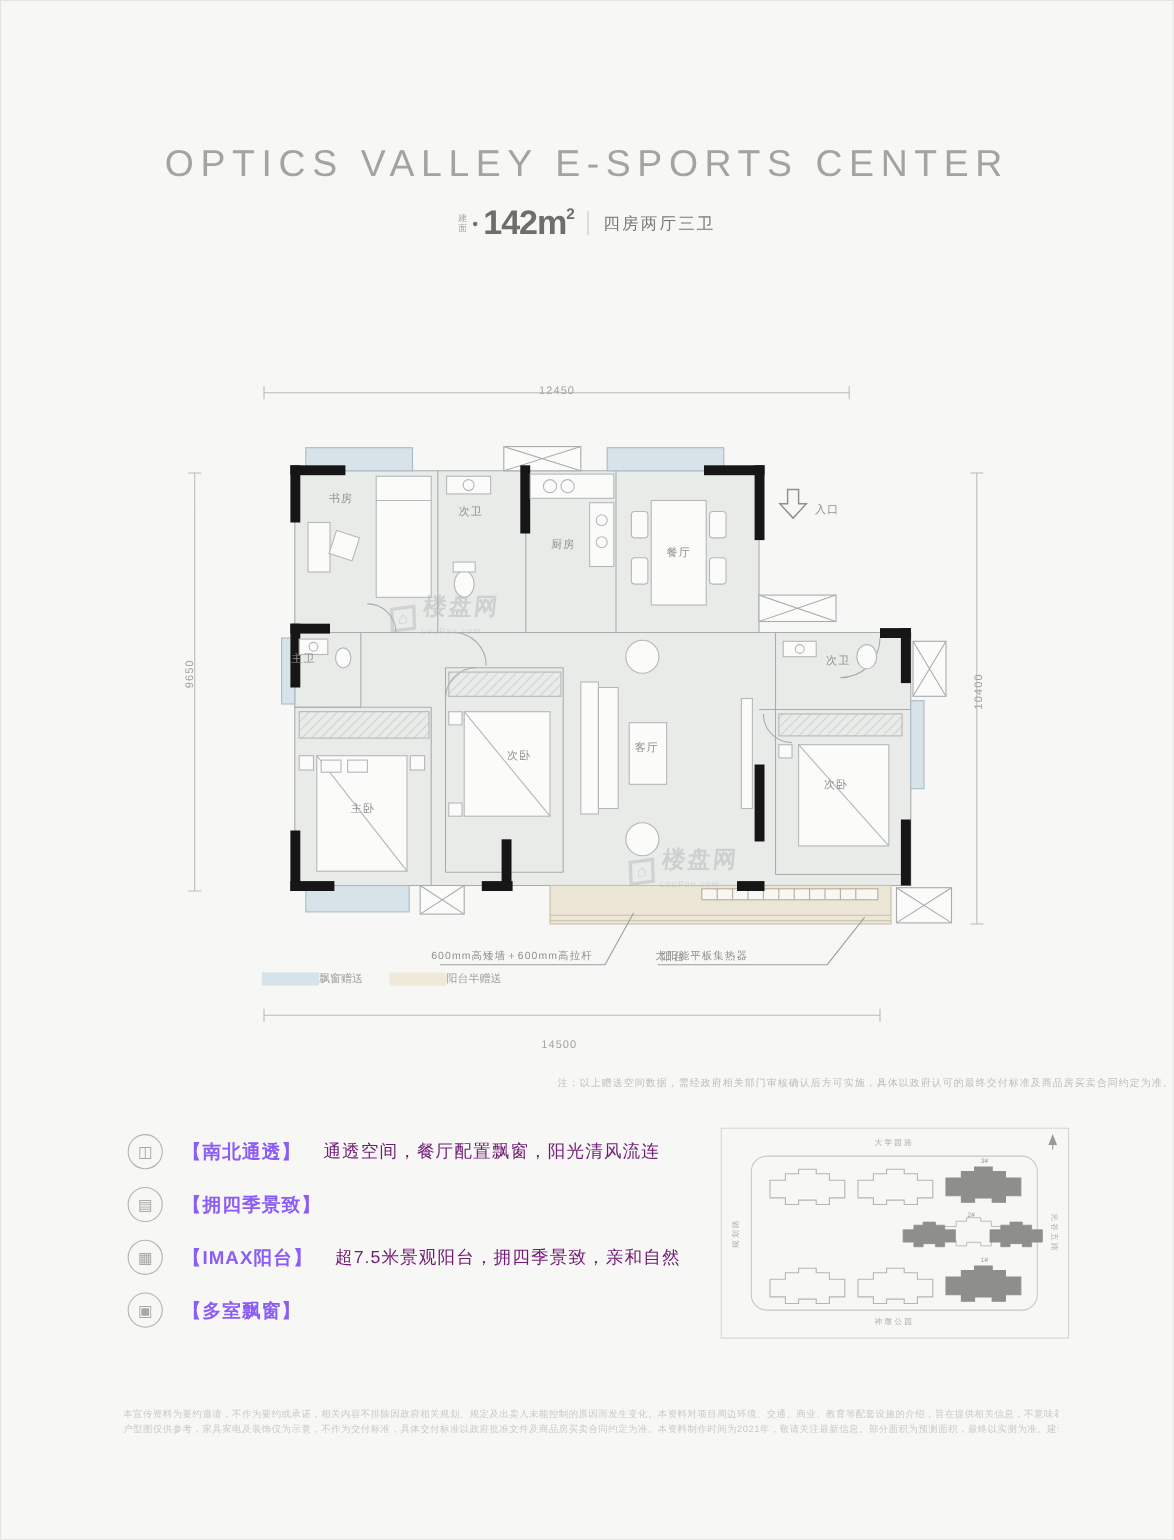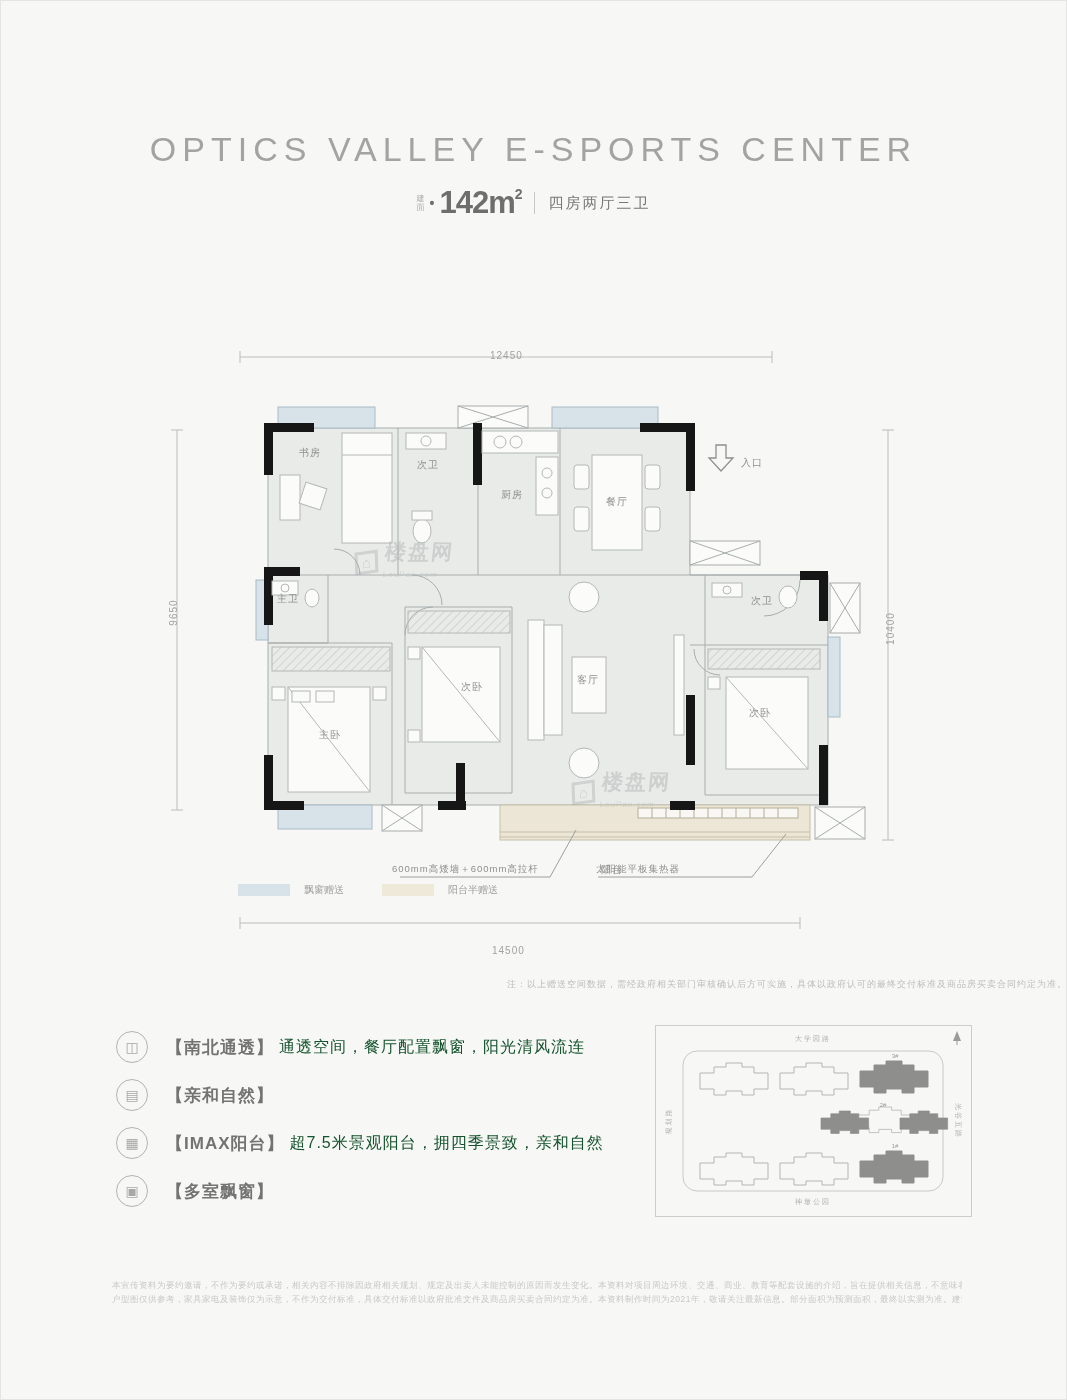--- a/index.html
+++ b/index.html
@@ -16,36 +16,36 @@
   .area-sup{font-size:14px;font-weight:bold;color:#6e6e6c;vertical-align:14px;}
   .v-div{width:1px;height:22px;background:#c6c6c4;margin:0 9px 0 7px;}
   .layout-text{font-size:15px;color:#787876;letter-spacing:2px;}
   
   .plan{position:absolute;left:160px;top:335px;width:745px;height:680px;}
   .plan svg{position:absolute;left:0;top:0;}
   .plan .lbl{position:absolute;font-size:10px;color:#8f918f;letter-spacing:1px;white-space:nowrap;transform:translate(-50%,-50%);}
   .dim{position:absolute;font-size:10px;color:#a2a2a0;letter-spacing:1px;white-space:nowrap;}
   .dim.rot{transform:rotate(-90deg);transform-origin:center;}
   .anno{position:absolute;font-size:9.5px;color:#8f8f8d;letter-spacing:1px;white-space:nowrap;}
-  .legend{position:absolute;top:548px;left:78px;display:flex;align-items:center;gap:14px;font-size:10px;color:#a0a09e;}
+  .legend{position:absolute;top:548px;left:78px;display:flex;align-items:center;font-size:10px;color:#a0a09e;}
   .legend .sw{width:52px;height:12px;display:inline-block;}
   .wm{position:absolute;display:flex;align-items:center;gap:6px;opacity:.45;transform:skewX(-6deg);}
   .wm-logo{display:inline-block;border:3px solid #aeb4b4;color:#aeb4b4;font-weight:bold;font-size:15px;
            padding:0 4px;transform:rotate(-8deg);}
   .wm-name{font-size:21px;font-weight:bold;color:#aab0b0;letter-spacing:2px;line-height:18px;}
   .wm-sub{font-size:8px;color:#b4baba;letter-spacing:1px;}
   .plan-note{position:absolute;top:978px;left:0;width:100%;text-align:right;
              font-size:9px;color:#bdbdbb;letter-spacing:1px;}
   
   .features{position:absolute;left:116px;top:1030px;width:540px;}
   .feature{display:flex;align-items:center;height:34px;margin-bottom:14px;}
   .f-icon{width:30px;height:30px;border:1px solid #b3b3b1;border-radius:50%;color:#a8a8a6;
           display:flex;align-items:center;justify-content:center;font-size:14px;flex:0 0 auto;}
-  .f-tag{margin-left:18px;font-size:17px;font-weight:bold;color:#737373;letter-spacing:1px;white-space:nowrap;}
-  .f-desc{margin-left:5px;font-size:16px;color:#14532d;letter-spacing:1px;white-space:nowrap;}
+  .f-tag{margin-left:18px;font-size:17px;font-weight:bold;color:#8b5cf6;letter-spacing:1px;white-space:nowrap;}
+  .f-desc{margin-left:20px;font-size:16px;color:#701a75;letter-spacing:1px;white-space:nowrap;}
   
   .siteplan{position:absolute;left:655px;top:1025px;width:317px;height:192px;}
   .siteplan svg{position:absolute;left:0;top:0;}
   .road{position:absolute;font-size:7px;color:#b0b0ae;letter-spacing:2px;white-space:nowrap;transform:translate(-50%,-50%);}
   .road.rl{transform:translate(-50%,-50%) rotate(-90deg);}
   .road.rr{transform:translate(-50%,-50%) rotate(90deg);}
   .bnum{position:absolute;font-size:6px;color:#9a9a98;white-space:nowrap;transform:translate(-50%,-50%);}
   
   .disclaimer{position:absolute;left:112px;top:1278px;width:850px;font-size:8.5px;
               color:#c9c9c7;line-height:14px;letter-spacing:.5px;}
@@ -226,21 +226,21 @@
     <span class="dim" style="left:330px;top:15px;">12450</span>
     <span class="dim rot" style="left:0px;top:272px;">9650</span>
     <span class="dim rot" style="left:714px;top:288px;">10400</span>
     <span class="dim" style="left:332px;top:610px;">14500</span>
 
     <span class="lbl" style="left:150px;top:118px;">书房</span>
     <span class="lbl" style="left:268px;top:130px;">次卫</span>
     <span class="lbl" style="left:352px;top:160px;">厨房</span>
     <span class="lbl" style="left:457px;top:167px;">餐厅</span>
     <span class="lbl" style="left:592px;top:128px;">入口</span>
-    <span class="lbl" style="left:128px;top:264px;">主卫</span>
+    <span class="lbl" style="left:116px;top:264px;">主卫</span>
     <span class="lbl" style="left:170px;top:400px;">主卧</span>
     <span class="lbl" style="left:312px;top:352px;">次卧</span>
     <span class="lbl" style="left:428px;top:345px;">客厅</span>
     <span class="lbl" style="left:602px;top:266px;">次卫</span>
     <span class="lbl" style="left:600px;top:378px;">次卧</span>
     <span class="lbl" style="left:452px;top:487px;margin-top:48px;">阳台</span>
 
     <span class="anno" style="left:232px;top:528px;">600mm高矮墙＋600mm高拉杆</span>
     <span class="anno" style="left:436px;top:528px;">太阳能平板集热器</span>
 
@@ -270,21 +270,21 @@
   <div class="plan-note">注：以上赠送空间数据，需经政府相关部门审核确认后方可实施，具体以政府认可的最终交付标准及商品房买卖合同约定为准。</div>
 
   <div class="features">
     <div class="feature">
       <span class="f-icon">◫</span>
       <span class="f-tag">【南北通透】</span>
       <span class="f-desc">通透空间，餐厅配置飘窗，阳光清风流连</span>
     </div>
     <div class="feature">
       <span class="f-icon">▤</span>
-      <span class="f-tag">【亲和自然】</span>
+      <span class="f-tag">【拥四季景致】</span>
     </div>
     <div class="feature">
       <span class="f-icon">▦</span>
       <span class="f-tag">【IMAX阳台】</span>
       <span class="f-desc">超7.5米景观阳台，拥四季景致，亲和自然</span>
     </div>
     <div class="feature">
       <span class="f-icon">▣</span>
       <span class="f-tag">【多室飘窗】</span>
     </div>

